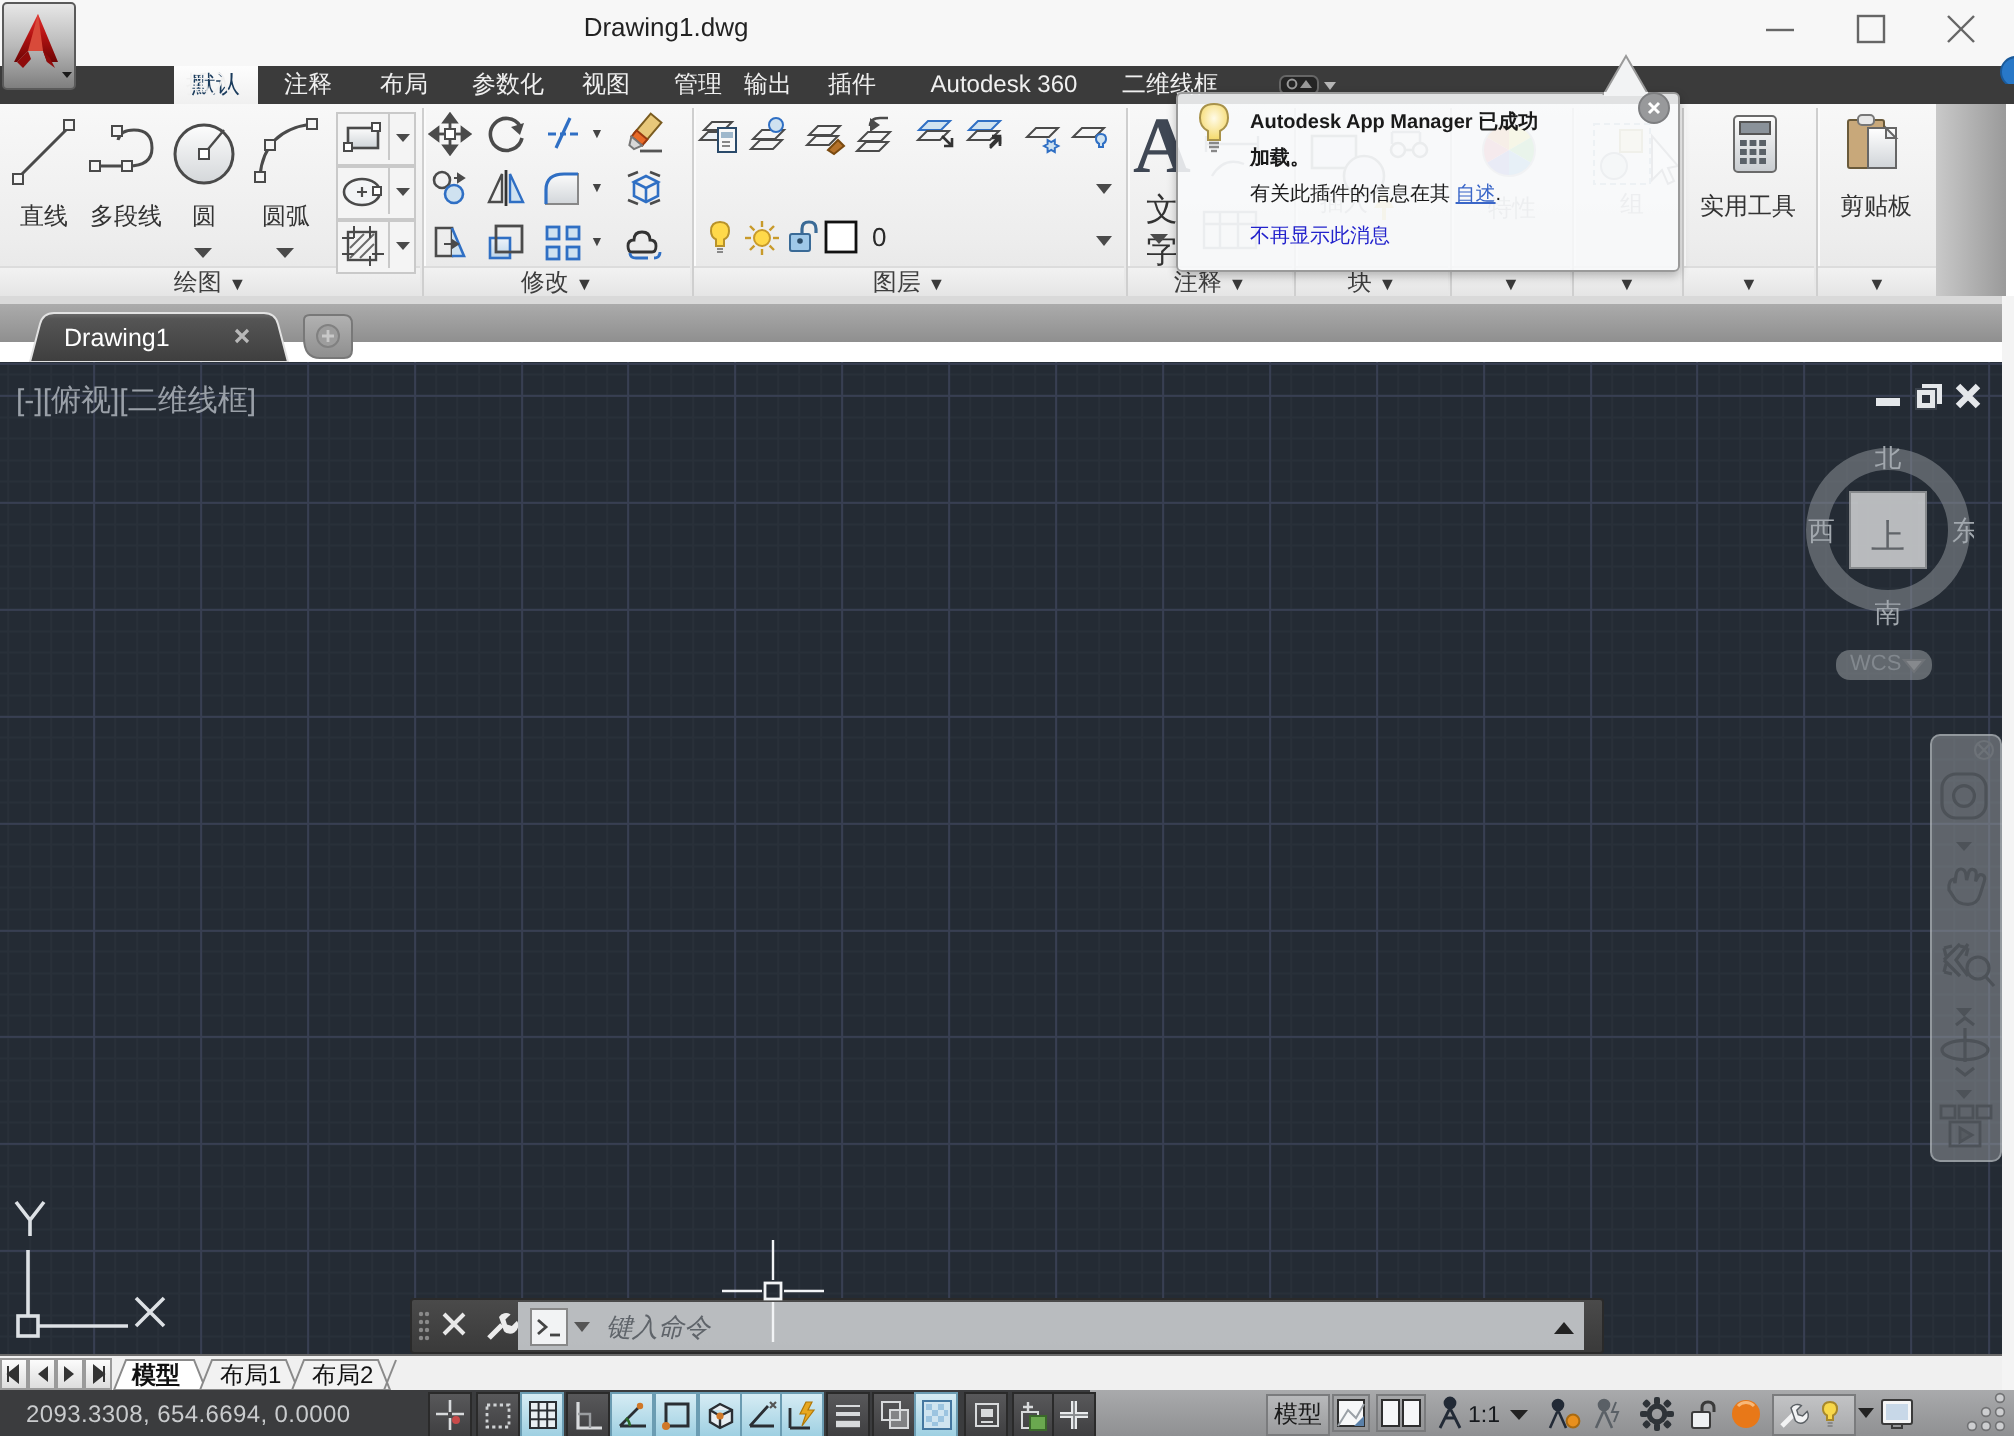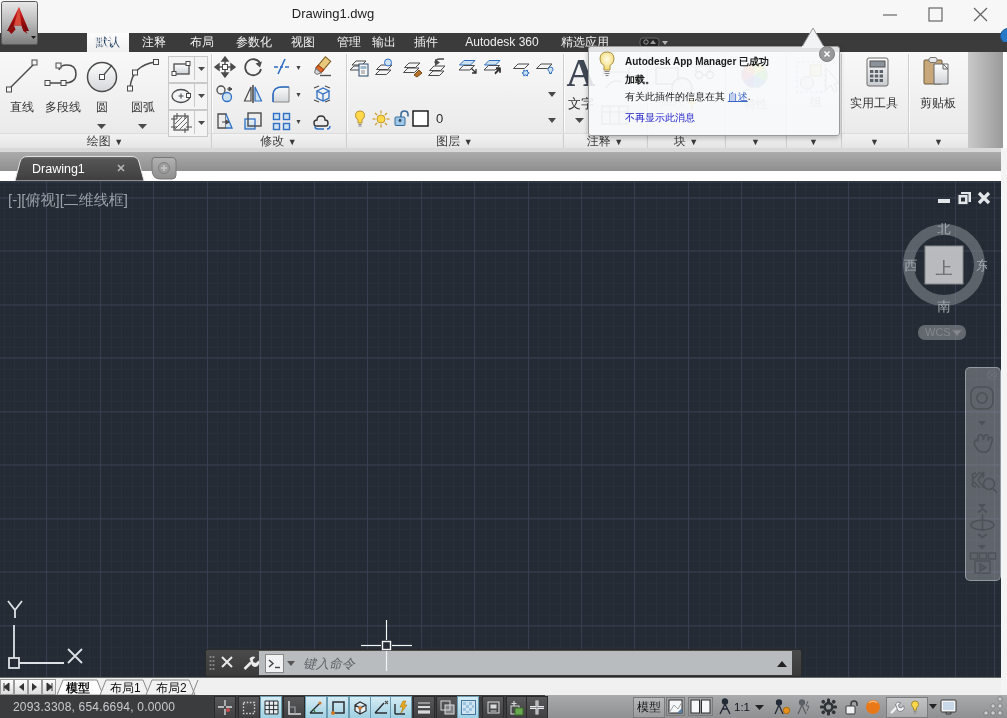--- a/index.html
+++ b/index.html
@@ -67,21 +67,21 @@
     <div class="rtab sel" style="left:46px;width:42px;">默认</div>
     <div class="rtab" style="left:83px;width:44px;">插入</div>
     <div class="rtab" style="left:132px;width:44px;">注释</div>
     <div class="rtab" style="left:180px;width:44px;">布局</div>
     <div class="rtab" style="left:226px;width:56px;">参数化</div>
     <div class="rtab" style="left:281px;width:44px;">视图</div>
     <div class="rtab" style="left:327px;width:44px;">管理</div>
     <div class="rtab" style="left:362px;width:44px;">输出</div>
     <div class="rtab" style="left:404px;width:44px;">插件</div>
     <div class="rtab" style="left:458px;width:88px;">Autodesk 360</div>
-    <div class="rtab" style="left:551px;width:68px;">精选应用</div>
+    <div class="rtab" style="left:551px;width:68px;">二维线框</div>
     <svg class="rtab" style="left:638px;width:32px;" width="32" height="19">
         <rect x="2" y="5" width="19" height="9" rx="3" fill="#242424" stroke="#666"></rect>
         <circle cx="8" cy="9" r="2.2" fill="none" stroke="#999" stroke-width="1"></circle>
         <path d="M12 11 l3 -4 l3 4 z" fill="#999"></path>
         <path d="M24 8 l6 0 l-3 4 z" fill="#b5b5b5"></path>
       </svg>
   </div>
 
   <div class="abs" id="logobtn">
     <svg width="37" height="44" viewBox="0 0 37 44">
@@ -377,21 +377,21 @@
         </svg></div>
     <div class="abs" style="left:412px;top:58px;"><svg width="18" height="18">
           <rect x="1" y="1" width="15" height="15" fill="#fff" stroke="#111" stroke-width="1.4"></rect>
         </svg></div>
     <div class="abs" style="left:436px;top:59px;font-size:13px;color:#2a2a2a;">0</div>
     <div class="abs" style="left:548px;top:56px;width:9px;height:24px;"><svg width="9" height="24">
           <path d="M0 10 h8 l-4 5 z" fill="#4a4a4a"></path>
         </svg></div>
     
     <div class="abs" style="left:566px;top:2px;width:30px;height:38px;font-family:'Liberation Serif',serif;font-weight:bold;font-size:40px;color:#3f4754;line-height:38px;text-align:center;">A</div>
-    <div class="abs" style="left:566px;top:43px;width:30px;font-size:13px;color:#333;text-align:center;">文字</div>
+    <div class="abs" style="left:566px;top:43px;width:30px;font-size:16px;color:#333;text-align:center;">文字</div>
     <div class="abs" style="left:575px;top:58px;"><svg width="10" height="6">
           <path d="M0 0 h9 l-4.5 5 z" fill="#4a4a4a"></path>
         </svg></div>
     
     <g></g>
     <div class="abs" style="left:600px;top:6px;opacity:.95"><svg width="46" height="70">
           <g fill="none" stroke="#8a8f94" stroke-width="1.2">
             <path d="M3 14 h26 M3 10 v8 M29 10 v8"></path>
             <path d="M6 30 q6 -10 16 -6"></path>
             <rect x="2" y="48" width="26" height="18" fill="#e8eaec"></rect>

